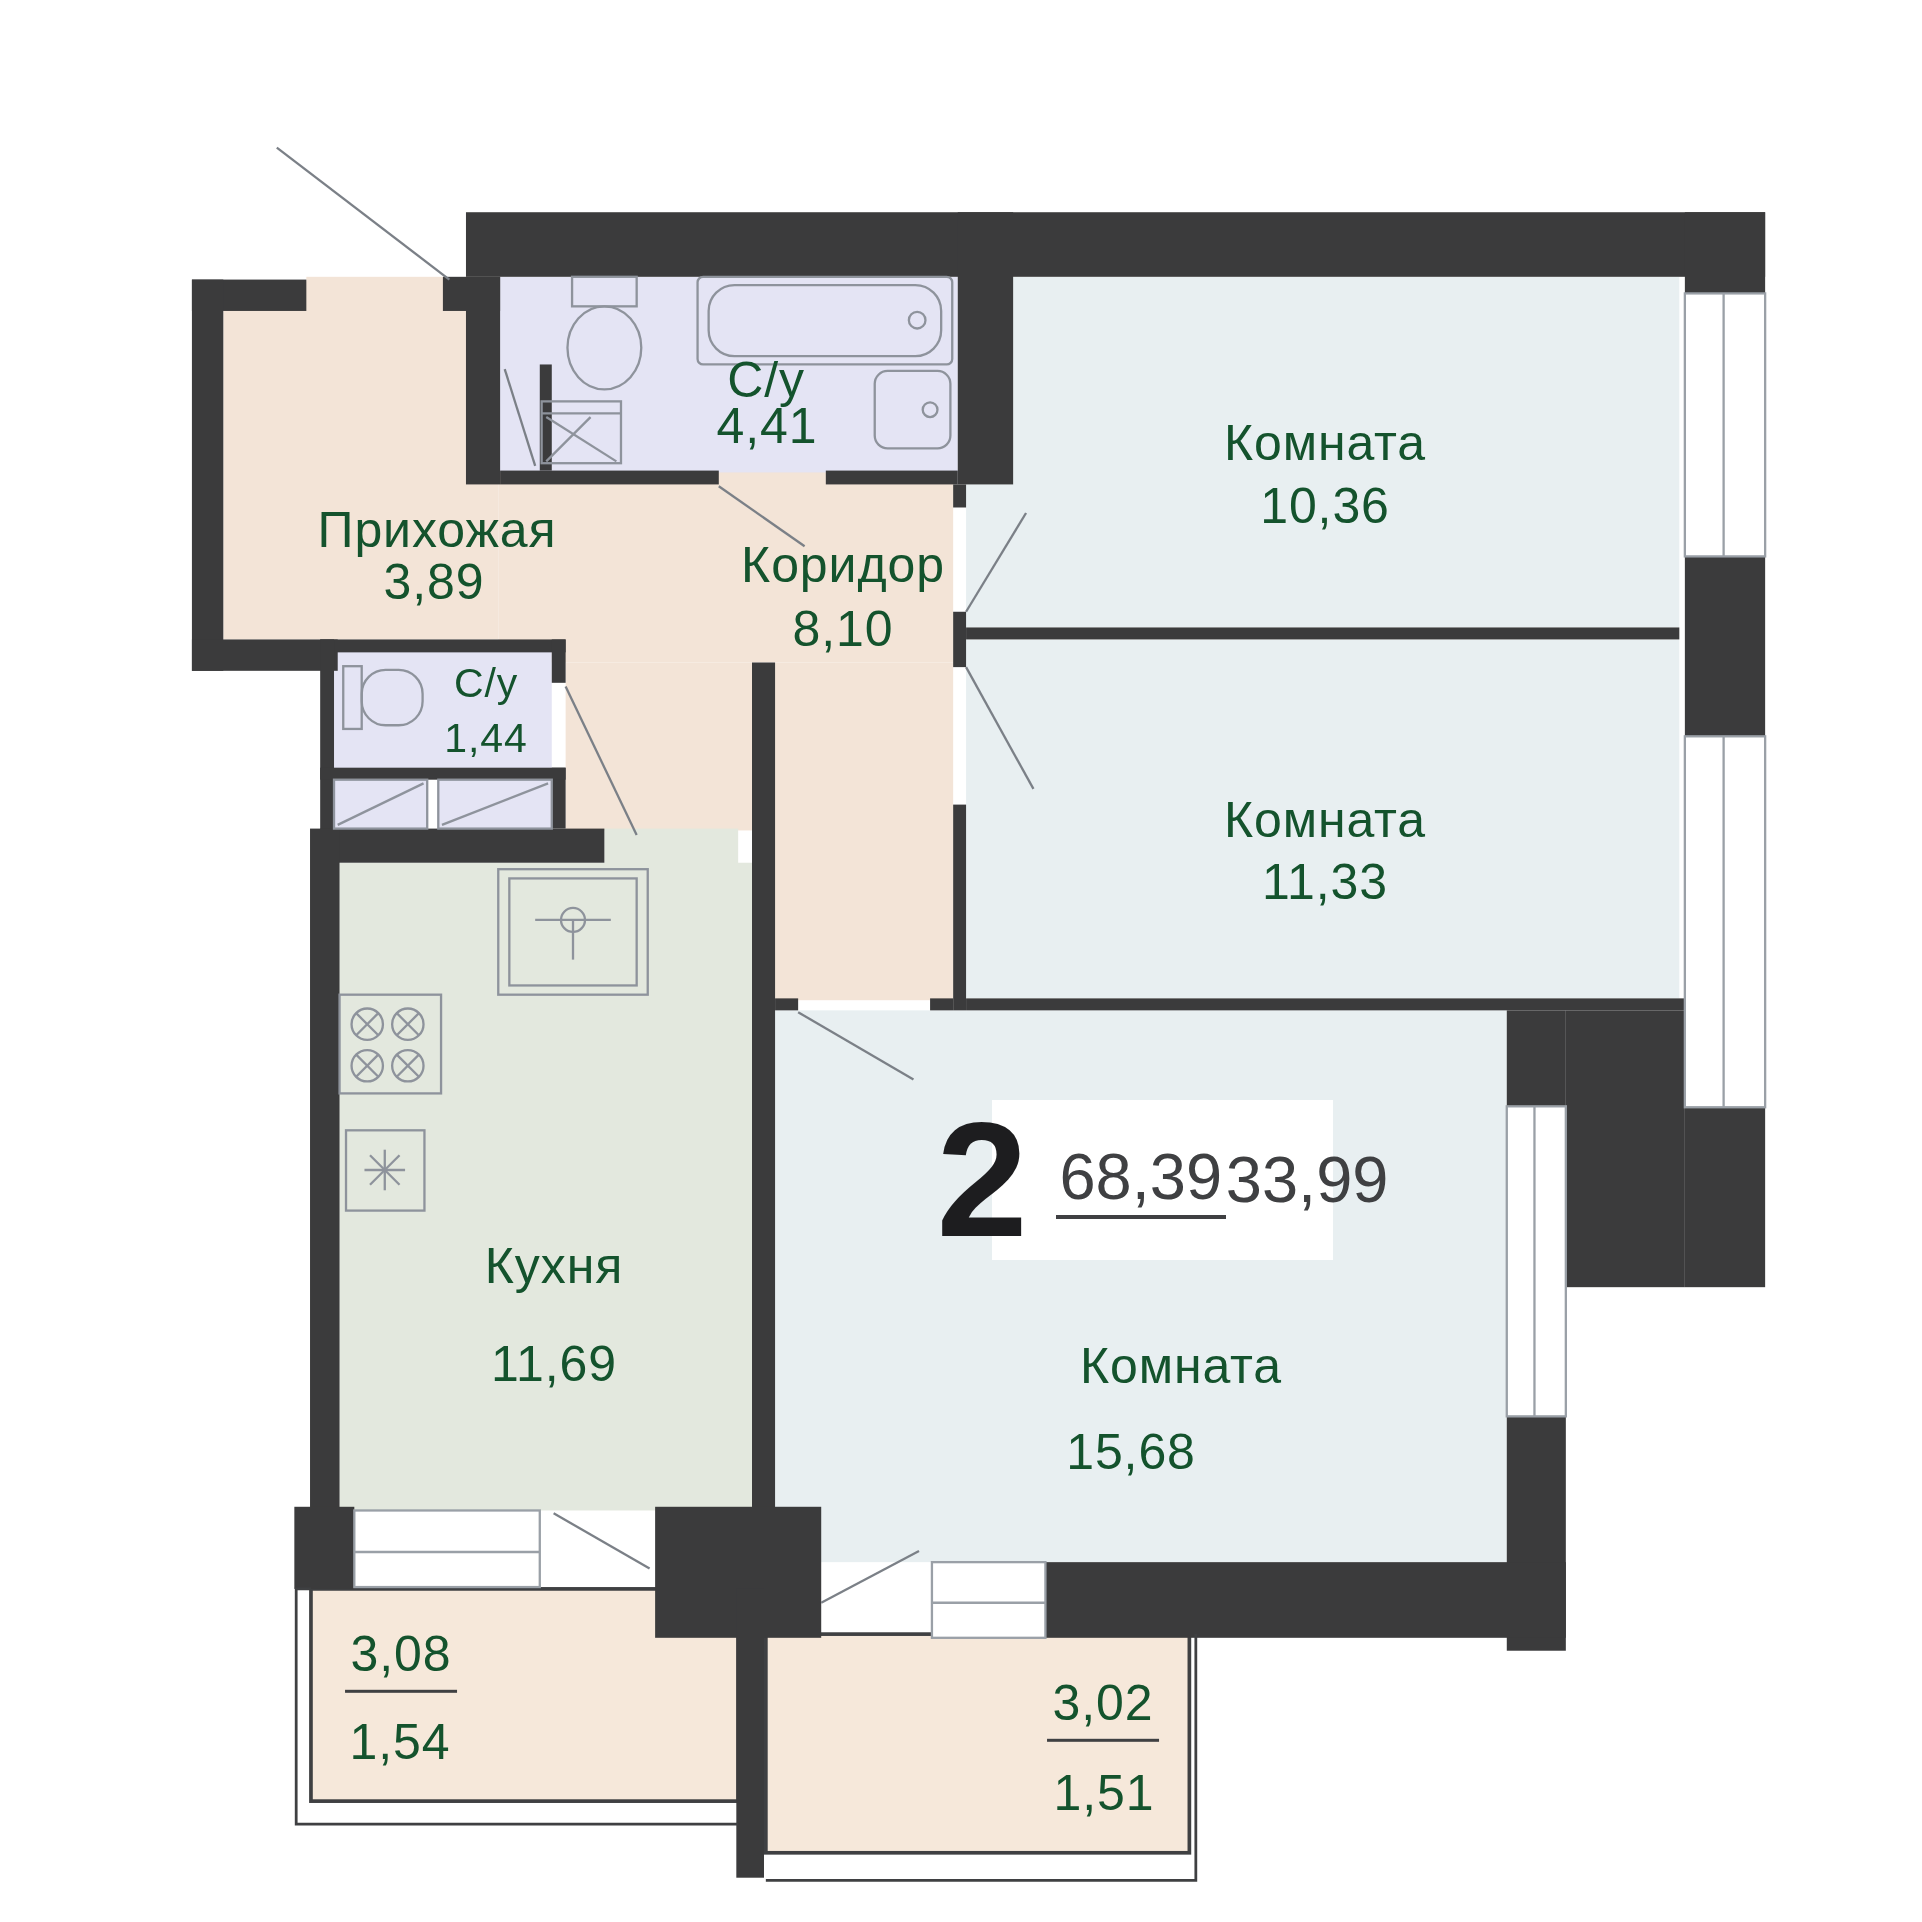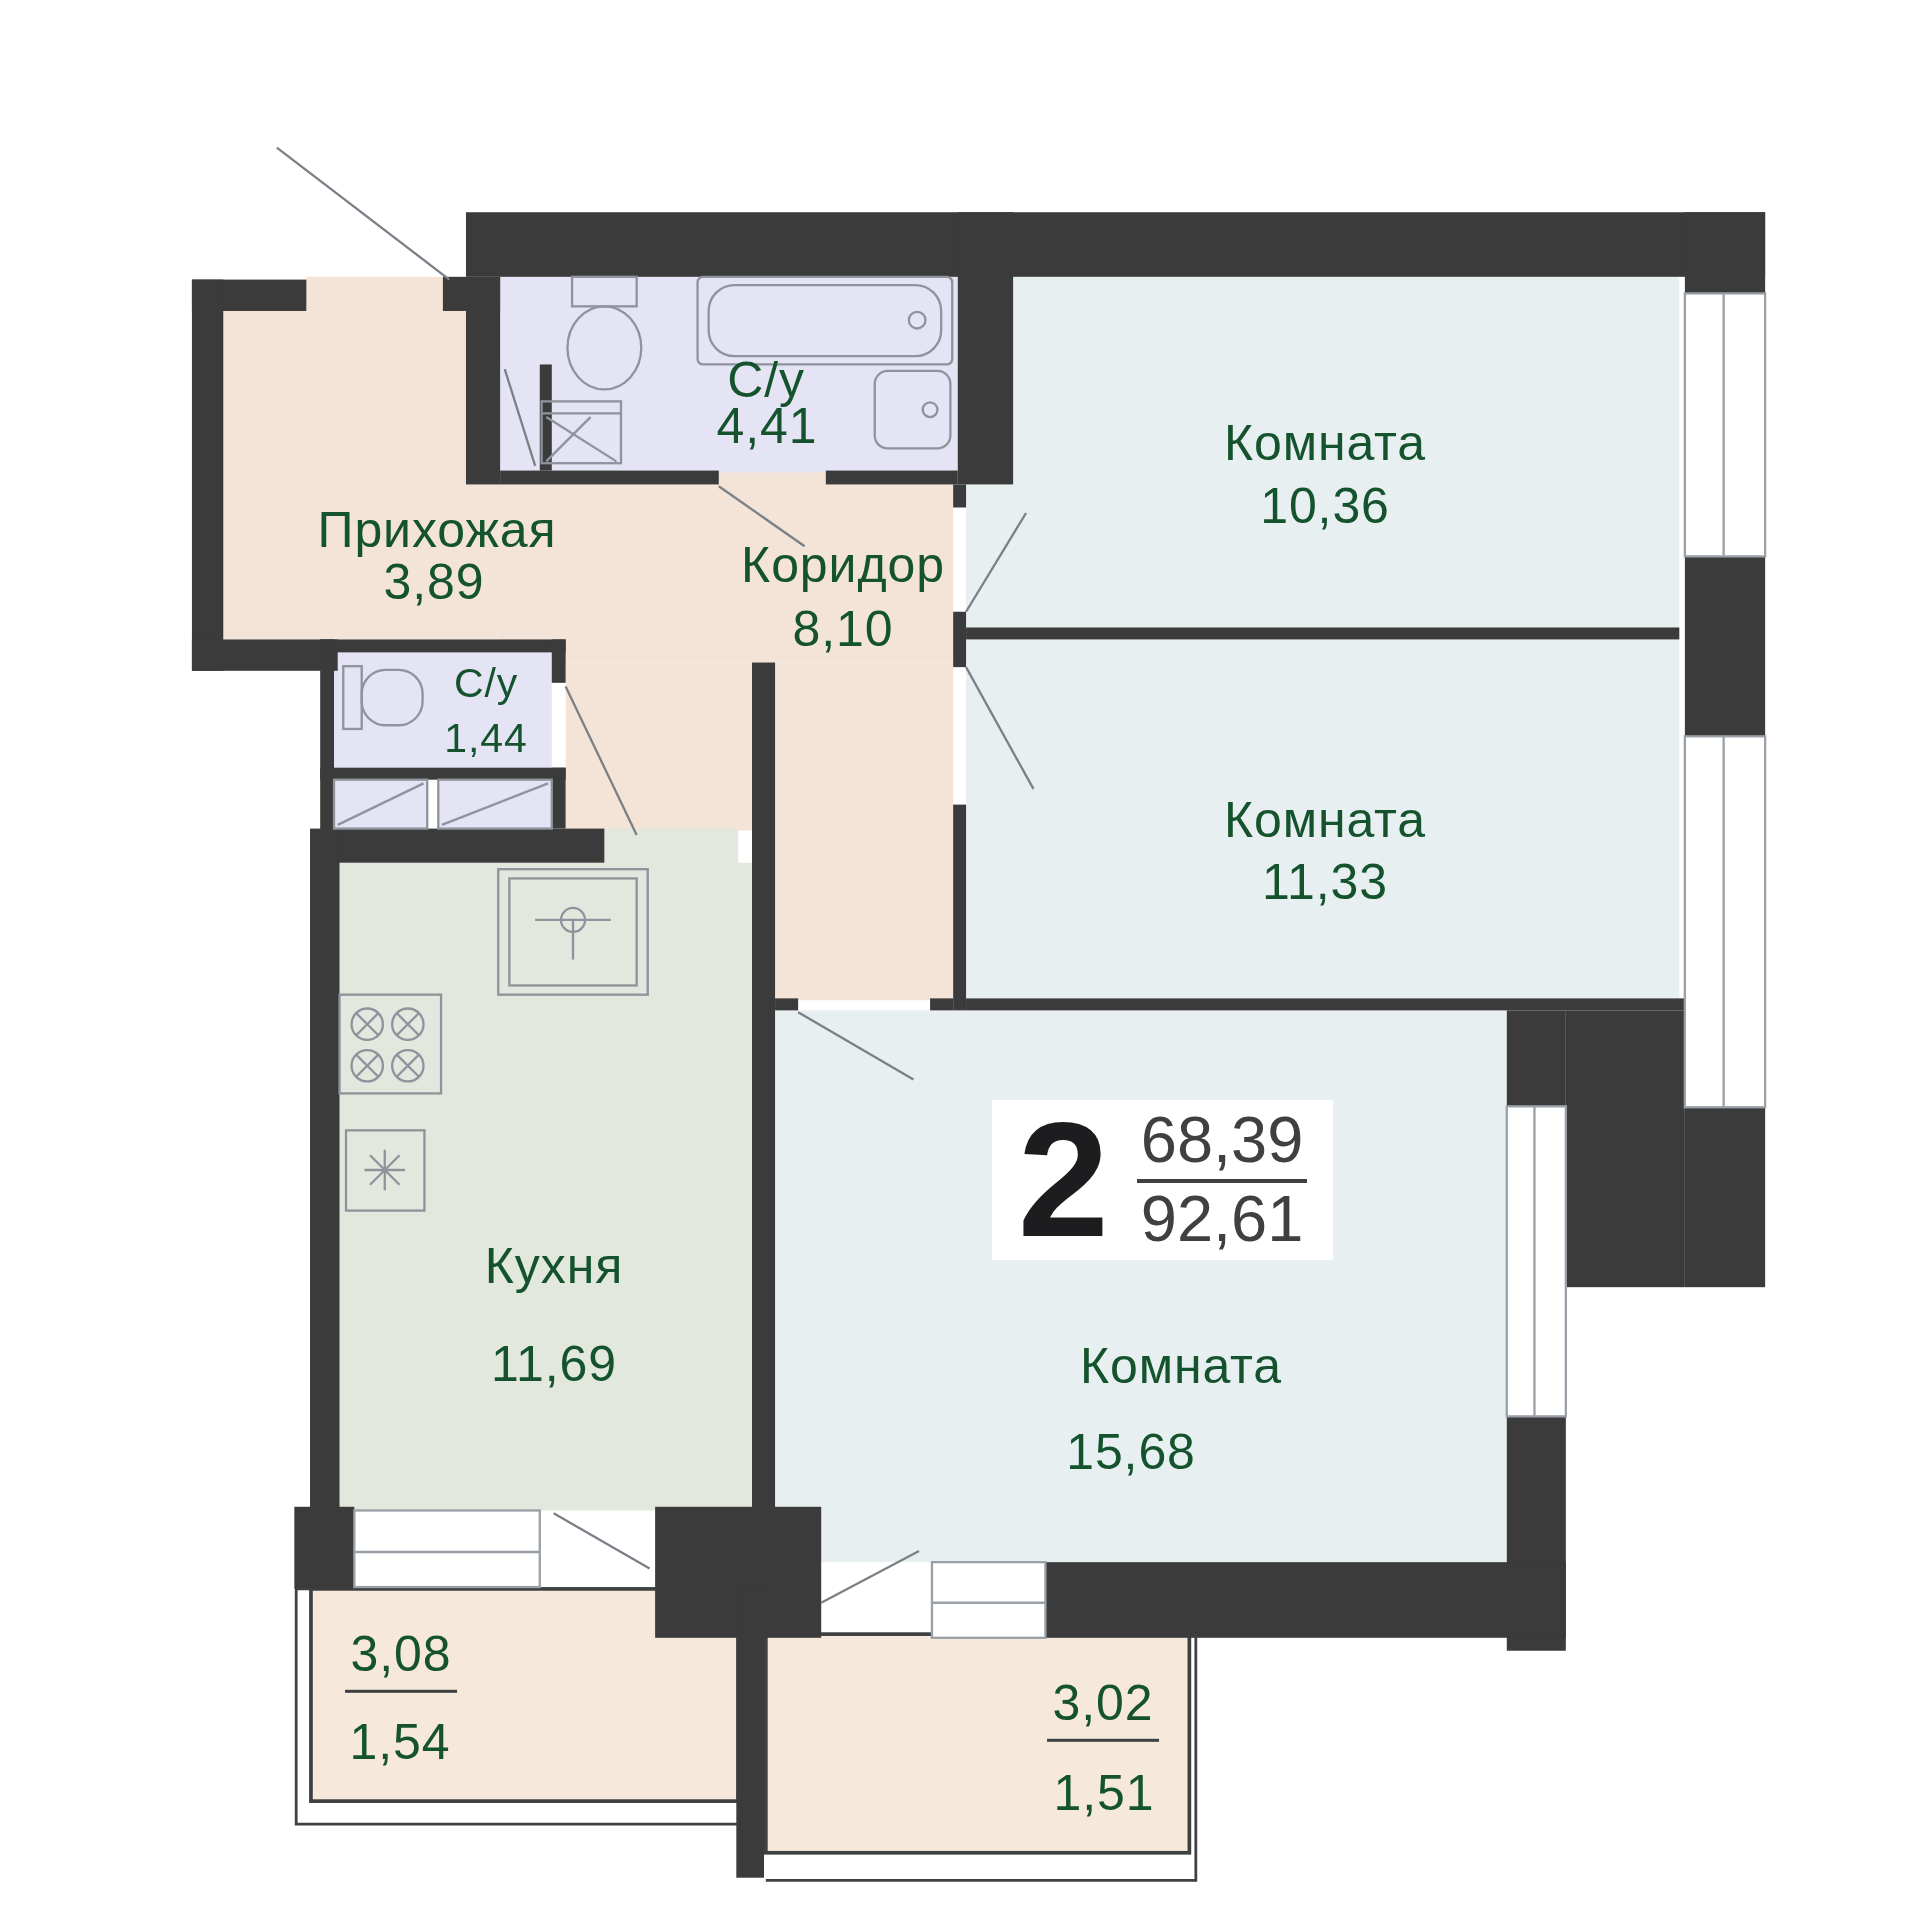--- a/index.html
+++ b/index.html
@@ -6,21 +6,21 @@
   #stage{position:relative;width:1922px;height:1922px;background:#ffffff;overflow:hidden;
          font-family:"Liberation Sans","DejaVu Sans",sans-serif;color:#3f4042;}
   #plan-svg{position:absolute;left:0;top:0;}
   .lbl{position:absolute;transform:translate(-50%,-50%);white-space:nowrap;
        font-size:50px;font-weight:400;color:#14532d;letter-spacing:0.9px;}
   .lbl.small{font-size:41px;}
   .lbl.u{border-bottom:3.7px solid #3f4042;padding:0 5.5px 7.4px 5.5px;}
   #info-box{position:absolute;left:992px;top:1100px;width:341px;height:160px;background:#ffffff;
             display:flex;align-items:center;justify-content:center;gap:28px;}
   #info-num{font-size:164px;font-weight:700;line-height:1;color:#1d1d1f;}
-  #info-frac{display:flex;flex-direction:column;align-items:center;font-size:65px;line-height:1.12;}
+  #info-frac{display:flex;flex-direction:row;align-items:center;font-size:65px;line-height:1.12;}
   #info-frac .top{border-bottom:4.6px solid #3f4042;padding:0 3.7px 1.8px 3.7px;}
 </style>
 </head>
 <body>
 
 <div id="stage">
 
 <svg id="plan-svg" width="1922" height="1922" viewBox="0 0 2083 2083">
 
   <g>
@@ -193,18 +193,18 @@
 <div class="lbl u" style="left:401px;top:1659px;">3,08</div>
 <div class="lbl" style="left:400px;top:1742px;">1,54</div>
 
 <div class="lbl u" style="left:1103px;top:1708px;">3,02</div>
 <div class="lbl" style="left:1104px;top:1793px;">1,51</div>
 
 <div id="info-box">
   <span id="info-num">2</span>
   <span id="info-frac">
     <span class="top">68,39</span>
-    <span class="bot">92,61</span>
+    <span class="bot">33,99</span>
   </span>
 </div>
 
 </div>
 
 
 </body></html>

